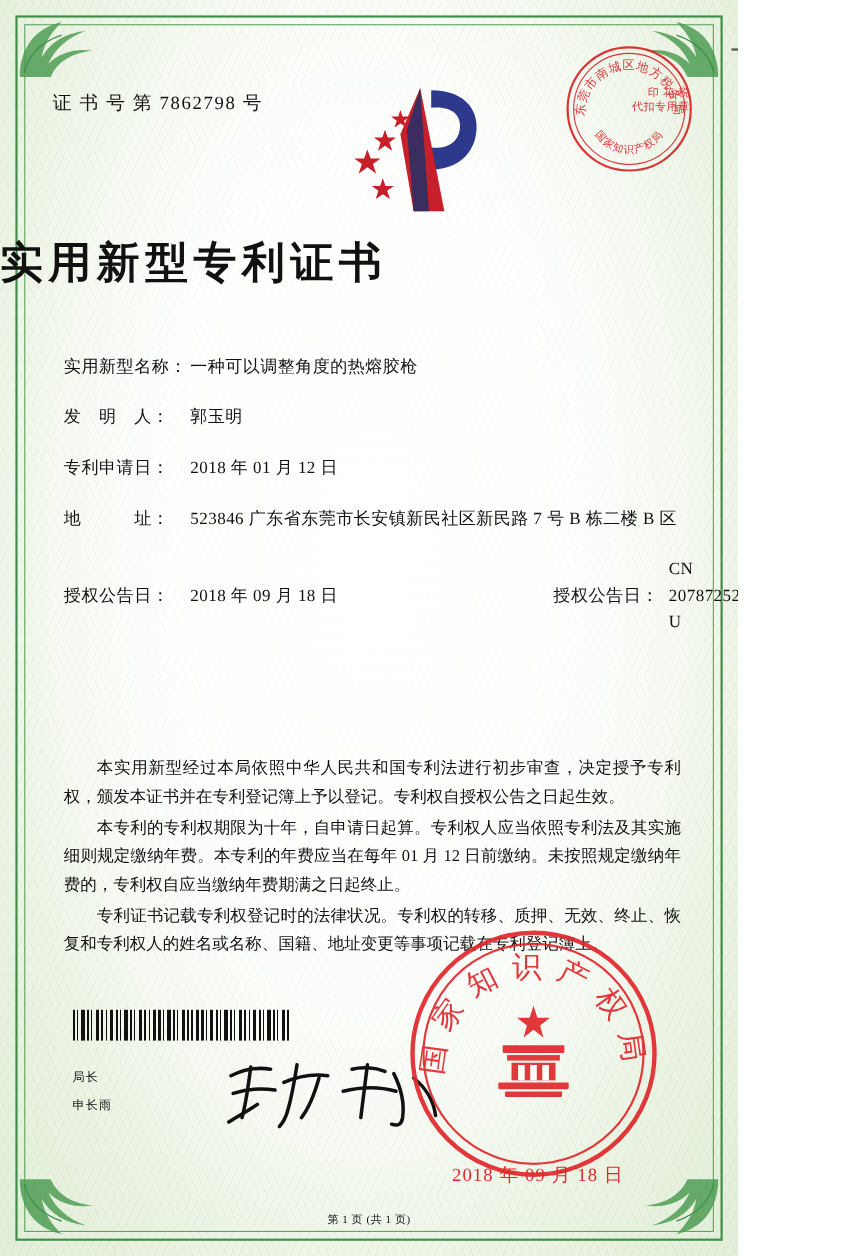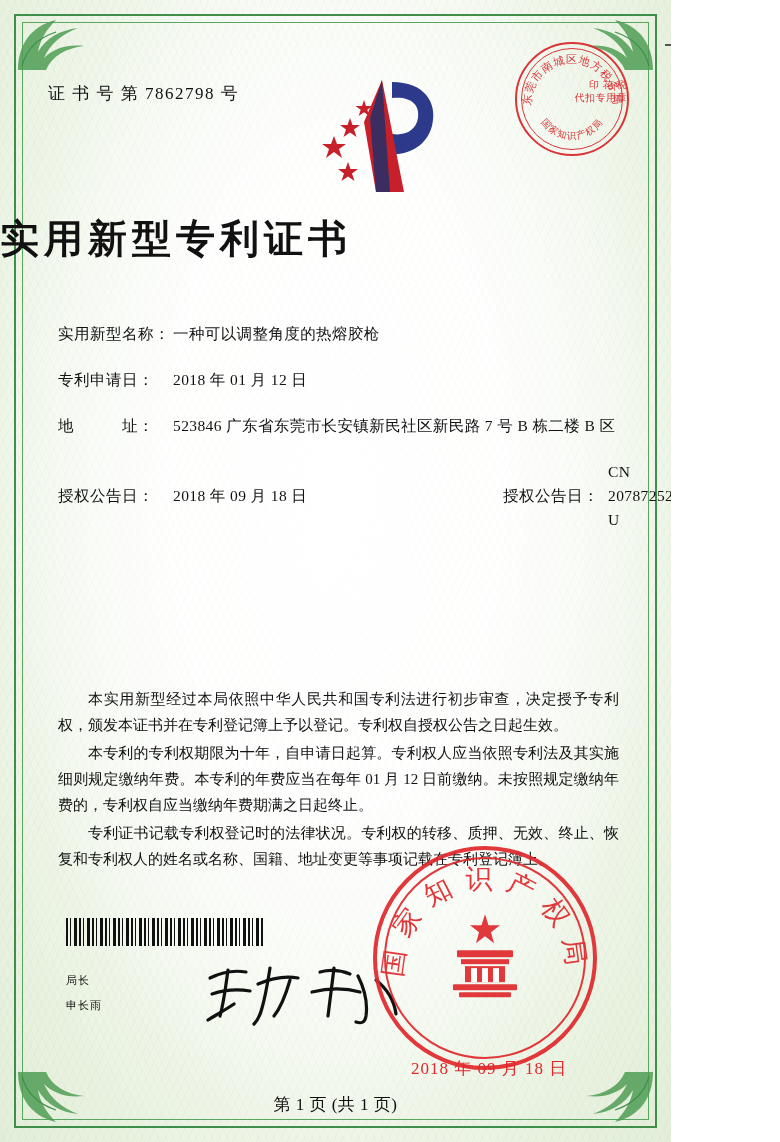--- a/index.html
+++ b/index.html
@@ -248,21 +248,21 @@
     font-size: 17px;
     letter-spacing: 1px;
     font-family: "Liberation Serif", serif;
   }
 
   .page-number {
     position: absolute;
     left: 0; right: 0;
     bottom: 26px;
     text-align: center;
-    font-size: 17px;
+    font-size: 10px;
     color: #111;
     letter-spacing: 0.5px;
   }
   .edge-tick {
     position: absolute;
     right: 0;
     top: 44px;
     width: 6px;
     height: 2px;
     background: #555;
@@ -349,20 +349,24 @@
     </div>
 
     <div class="title">实用新型专利证书</div>
 
     <div class="fields">
       <div class="field-row">
         <div class="field-label">实用新型名称：</div>
         <div class="field-value">一种可以调整角度的热熔胶枪</div>
       </div>
       <div class="field-row">
+        <div class="field-label">发　明　人：</div>
+        <div class="field-value">郭玉明</div>
+      </div>
+      <div class="field-row">
         <div class="field-label">专利申请日：</div>
         <div class="field-value">2018 年 01 月 12 日</div>
       </div>
       <div class="field-row">
         <div class="field-label">地　　　址：</div>
         <div class="field-value">523846 广东省东莞市长安镇新民社区新民路 7 号 B 栋二楼 B 区</div>
       </div>
       <div class="field-row split">
         <div class="field-label">授权公告日：</div>
         <div class="field-value">2018 年 09 月 18 日</div>

